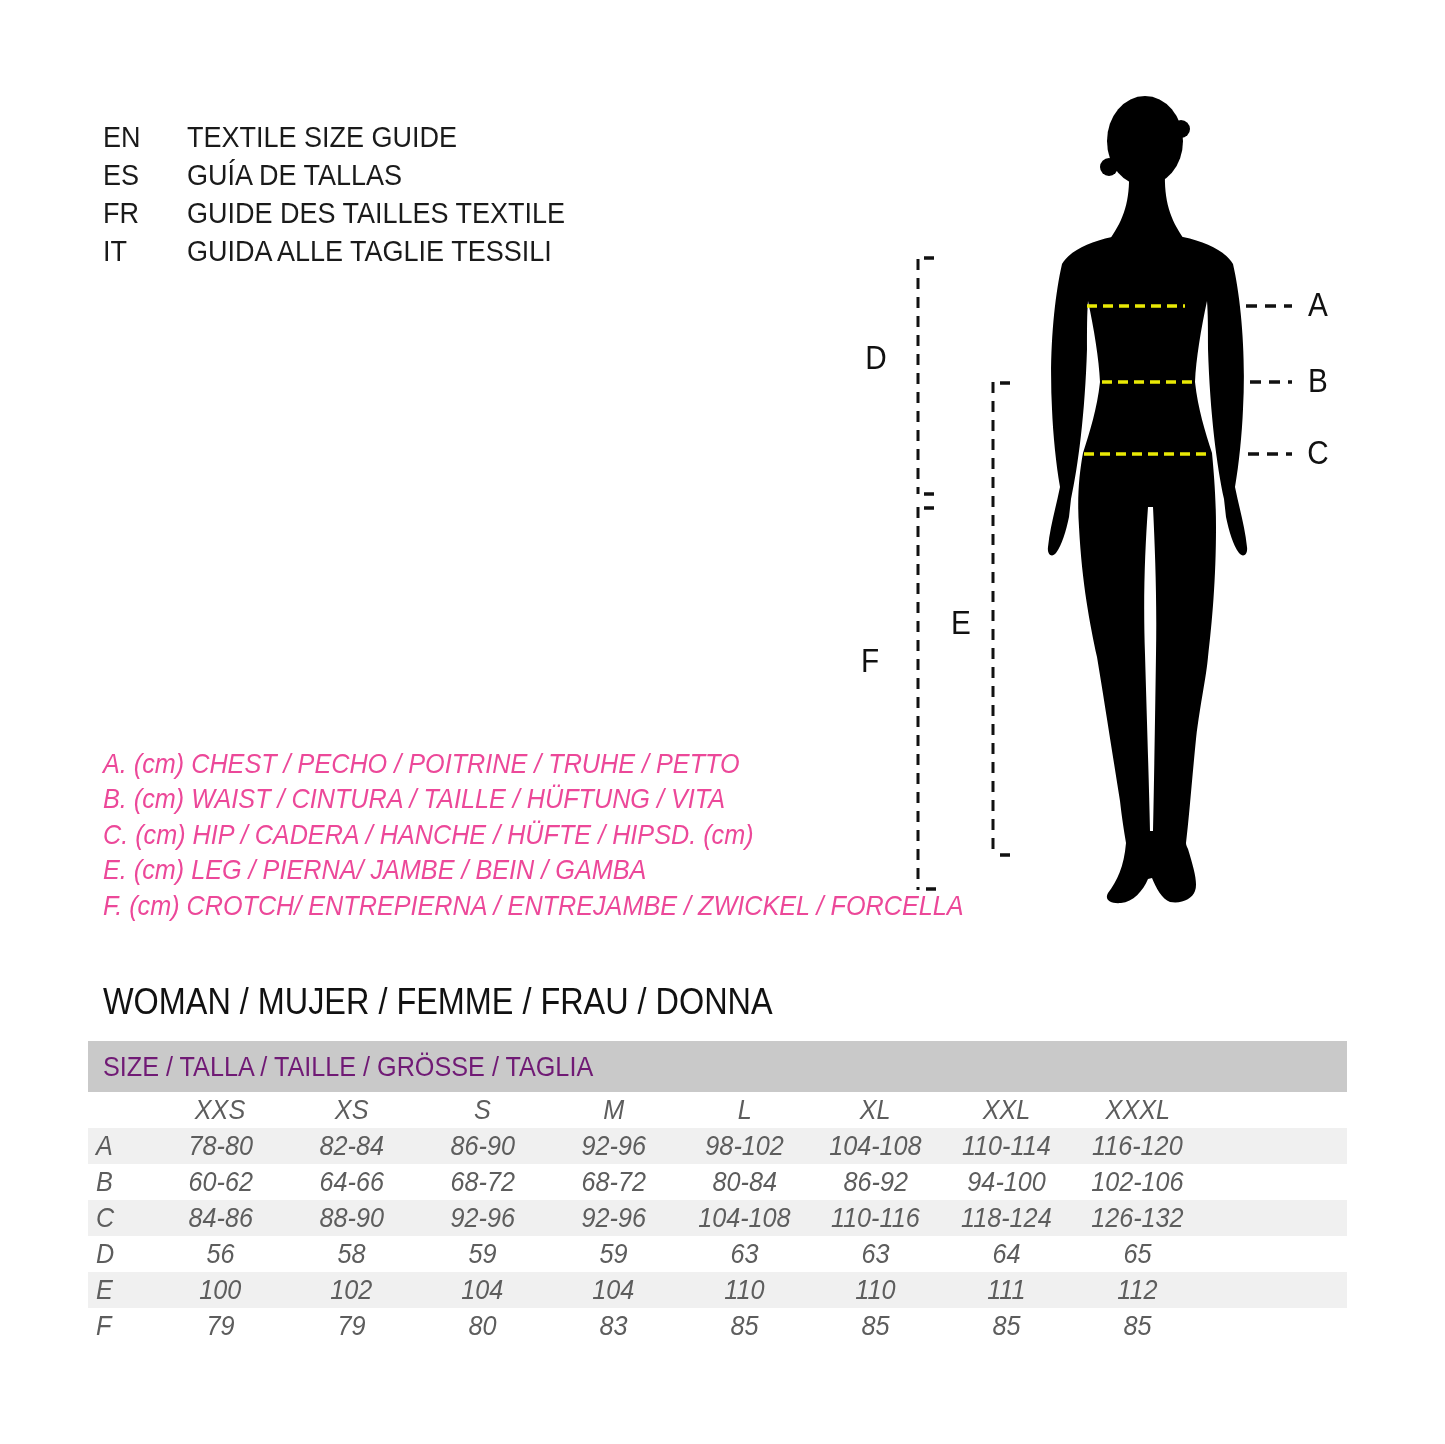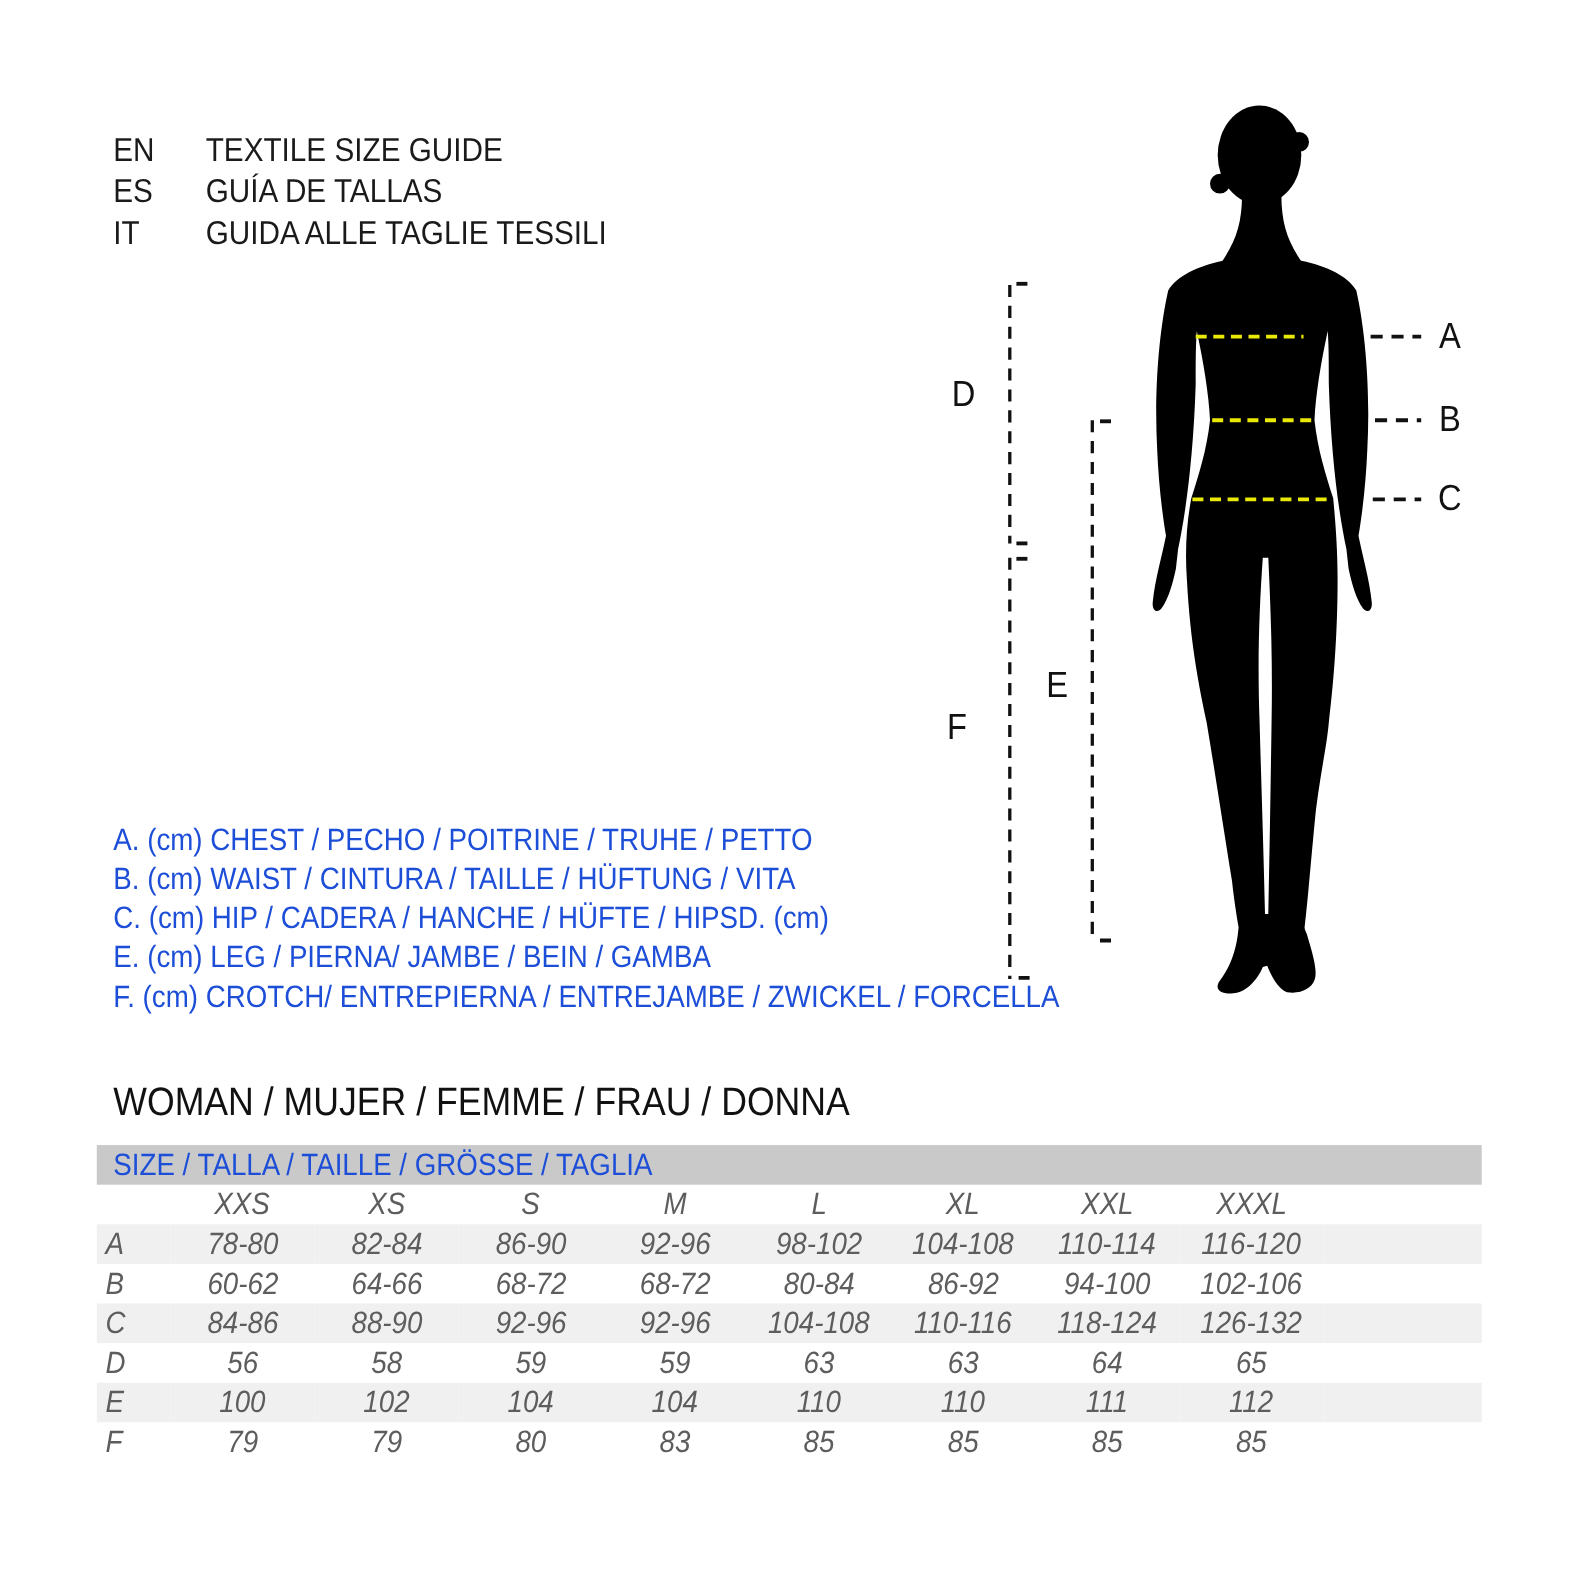--- a/index.html
+++ b/index.html
@@ -9,28 +9,28 @@
   }
   .cond{display:inline-block;transform:scaleX(.9);transform-origin:0 50%;white-space:nowrap;}
   .cc{transform-origin:50% 50%;}
 
   
   .lang-block{position:absolute;left:103px;top:94px;}
   .lang-row{display:flex;height:38px;align-items:center;font-size:30px;color:#1a1a1a;}
   .lang-code{width:84px;flex:0 0 84px;}
   
   .legend-block{position:absolute;left:103px;top:722px;}
-  .legend-row{height:35.5px;display:flex;align-items:center;font-size:28px;color:#1d4ed8;}
+  .legend-row{height:35.5px;display:flex;align-items:center;font-size:28px;color:#ec4899;font-style:italic;}
   
   .gender-line{position:absolute;left:103px;top:960px;height:36px;display:flex;align-items:center;font-size:36px;color:#111;}
 
   
   .table-wrap{position:absolute;left:88px;top:1017px;width:1259px;}
-  .size-bar{height:36px;background:#c9c9c9;display:flex;align-items:center;padding-left:15px;box-sizing:border-box;
-            font-size:28px;color:#1d4ed8;}
+  .size-bar{height:51px;background:#c9c9c9;display:flex;align-items:center;padding-left:15px;box-sizing:border-box;
+            font-size:28px;color:#701a75;}
   table.sizes{border-collapse:collapse;table-layout:fixed;width:1259px;font-size:28px;color:#5d5d5d;font-style:italic;}
   table.sizes td,table.sizes th{height:36px;padding:0;text-align:center;font-weight:400;vertical-align:middle;}
   table.sizes .lblcol{text-align:left;padding-left:8px;}
   table.sizes tbody tr:nth-child(odd){background:#f0f0f0;}
 
   
   .figure-svg{position:absolute;left:850px;top:55px;width:490px;height:845px;}
   .fig-label{position:absolute;width:40px;text-align:center;font-size:33px;color:#111;}
   .fl-A{left:1298px;top:262px;}
   .fl-B{left:1298px;top:338px;}
@@ -45,20 +45,24 @@
 <div class="page">
 
   <div class="lang-block">
     <div class="lang-row">
       <span class="lang-code"><span class="cond">EN</span></span>
       <span class="cond">TEXTILE SIZE GUIDE</span>
     </div>
     <div class="lang-row">
       <span class="lang-code"><span class="cond">ES</span></span>
       <span class="cond">GUÍA DE TALLAS</span>
+    </div>
+    <div class="lang-row">
+      <span class="lang-code"><span class="cond">FR</span></span>
+      <span class="cond">GUIDE DES TAILLES TEXTILE</span>
     </div>
     <div class="lang-row">
       <span class="lang-code"><span class="cond">IT</span></span>
       <span class="cond">GUIDA ALLE TAGLIE TESSILI</span>
     </div>
   </div>
 
   <div class="legend-block">
     <div class="legend-row">
         <span class="cond">A. (cm) CHEST / PECHO / POITRINE / TRUHE / PETTO</span>

